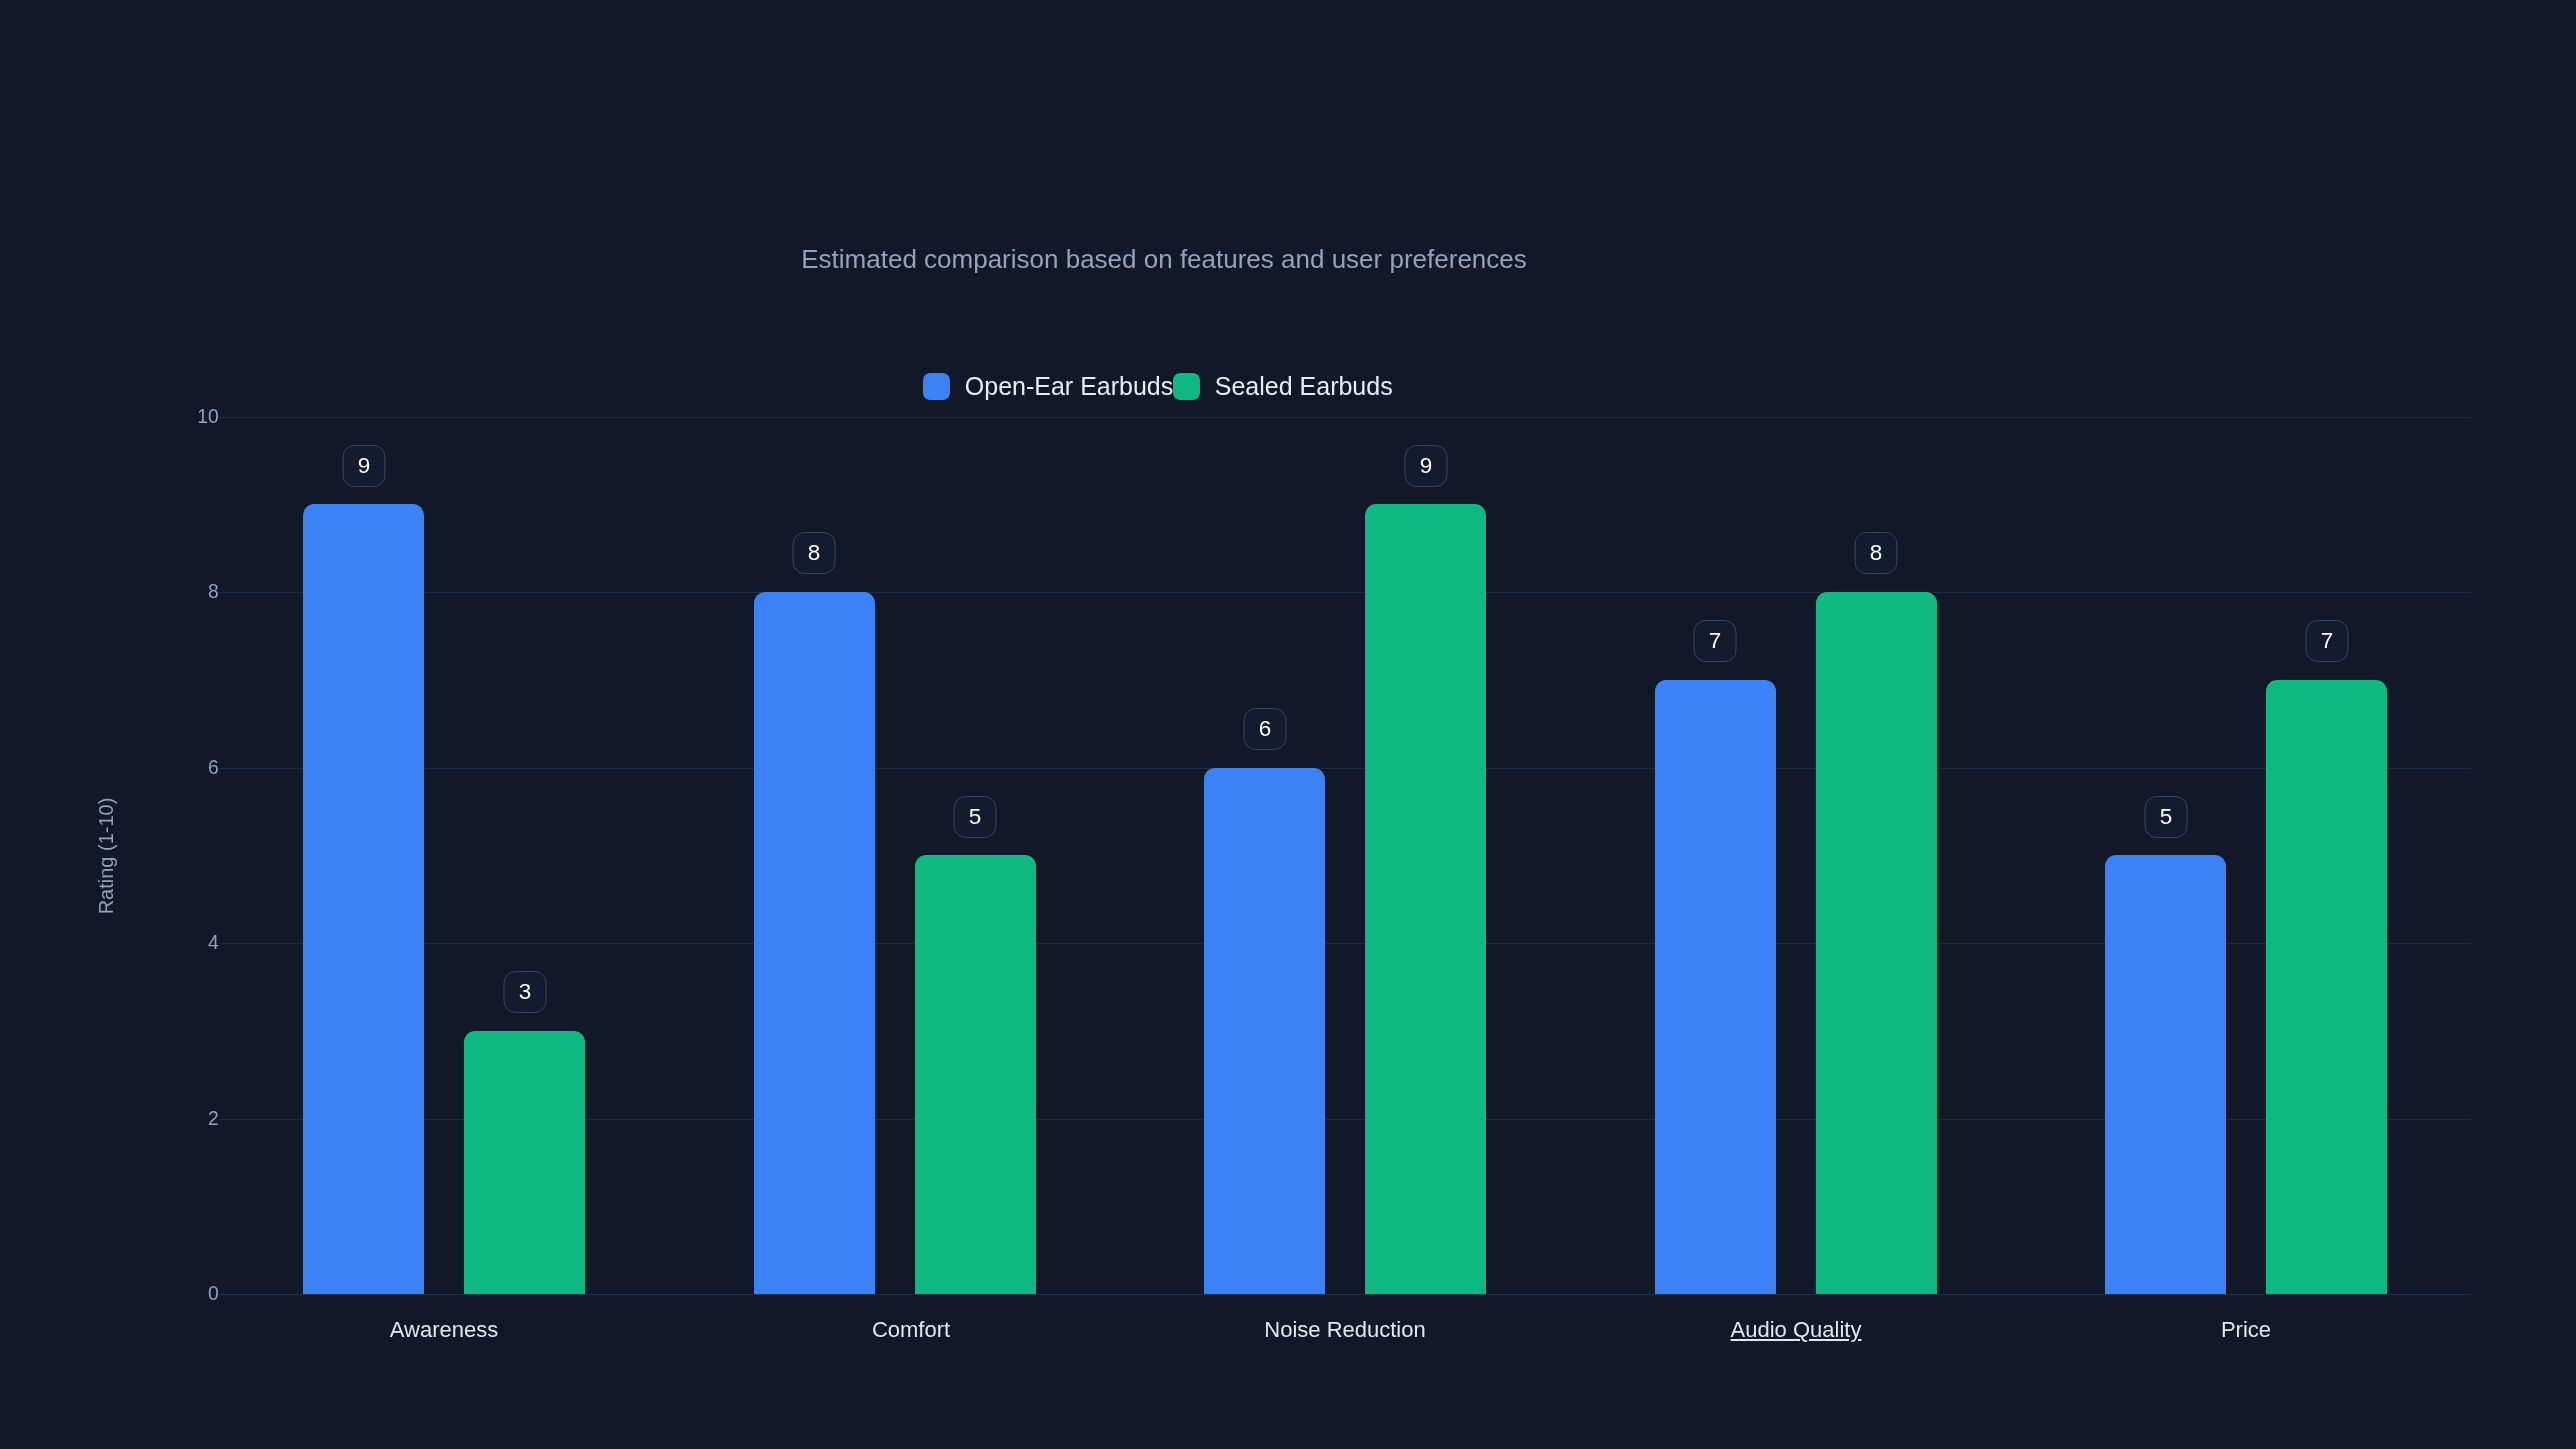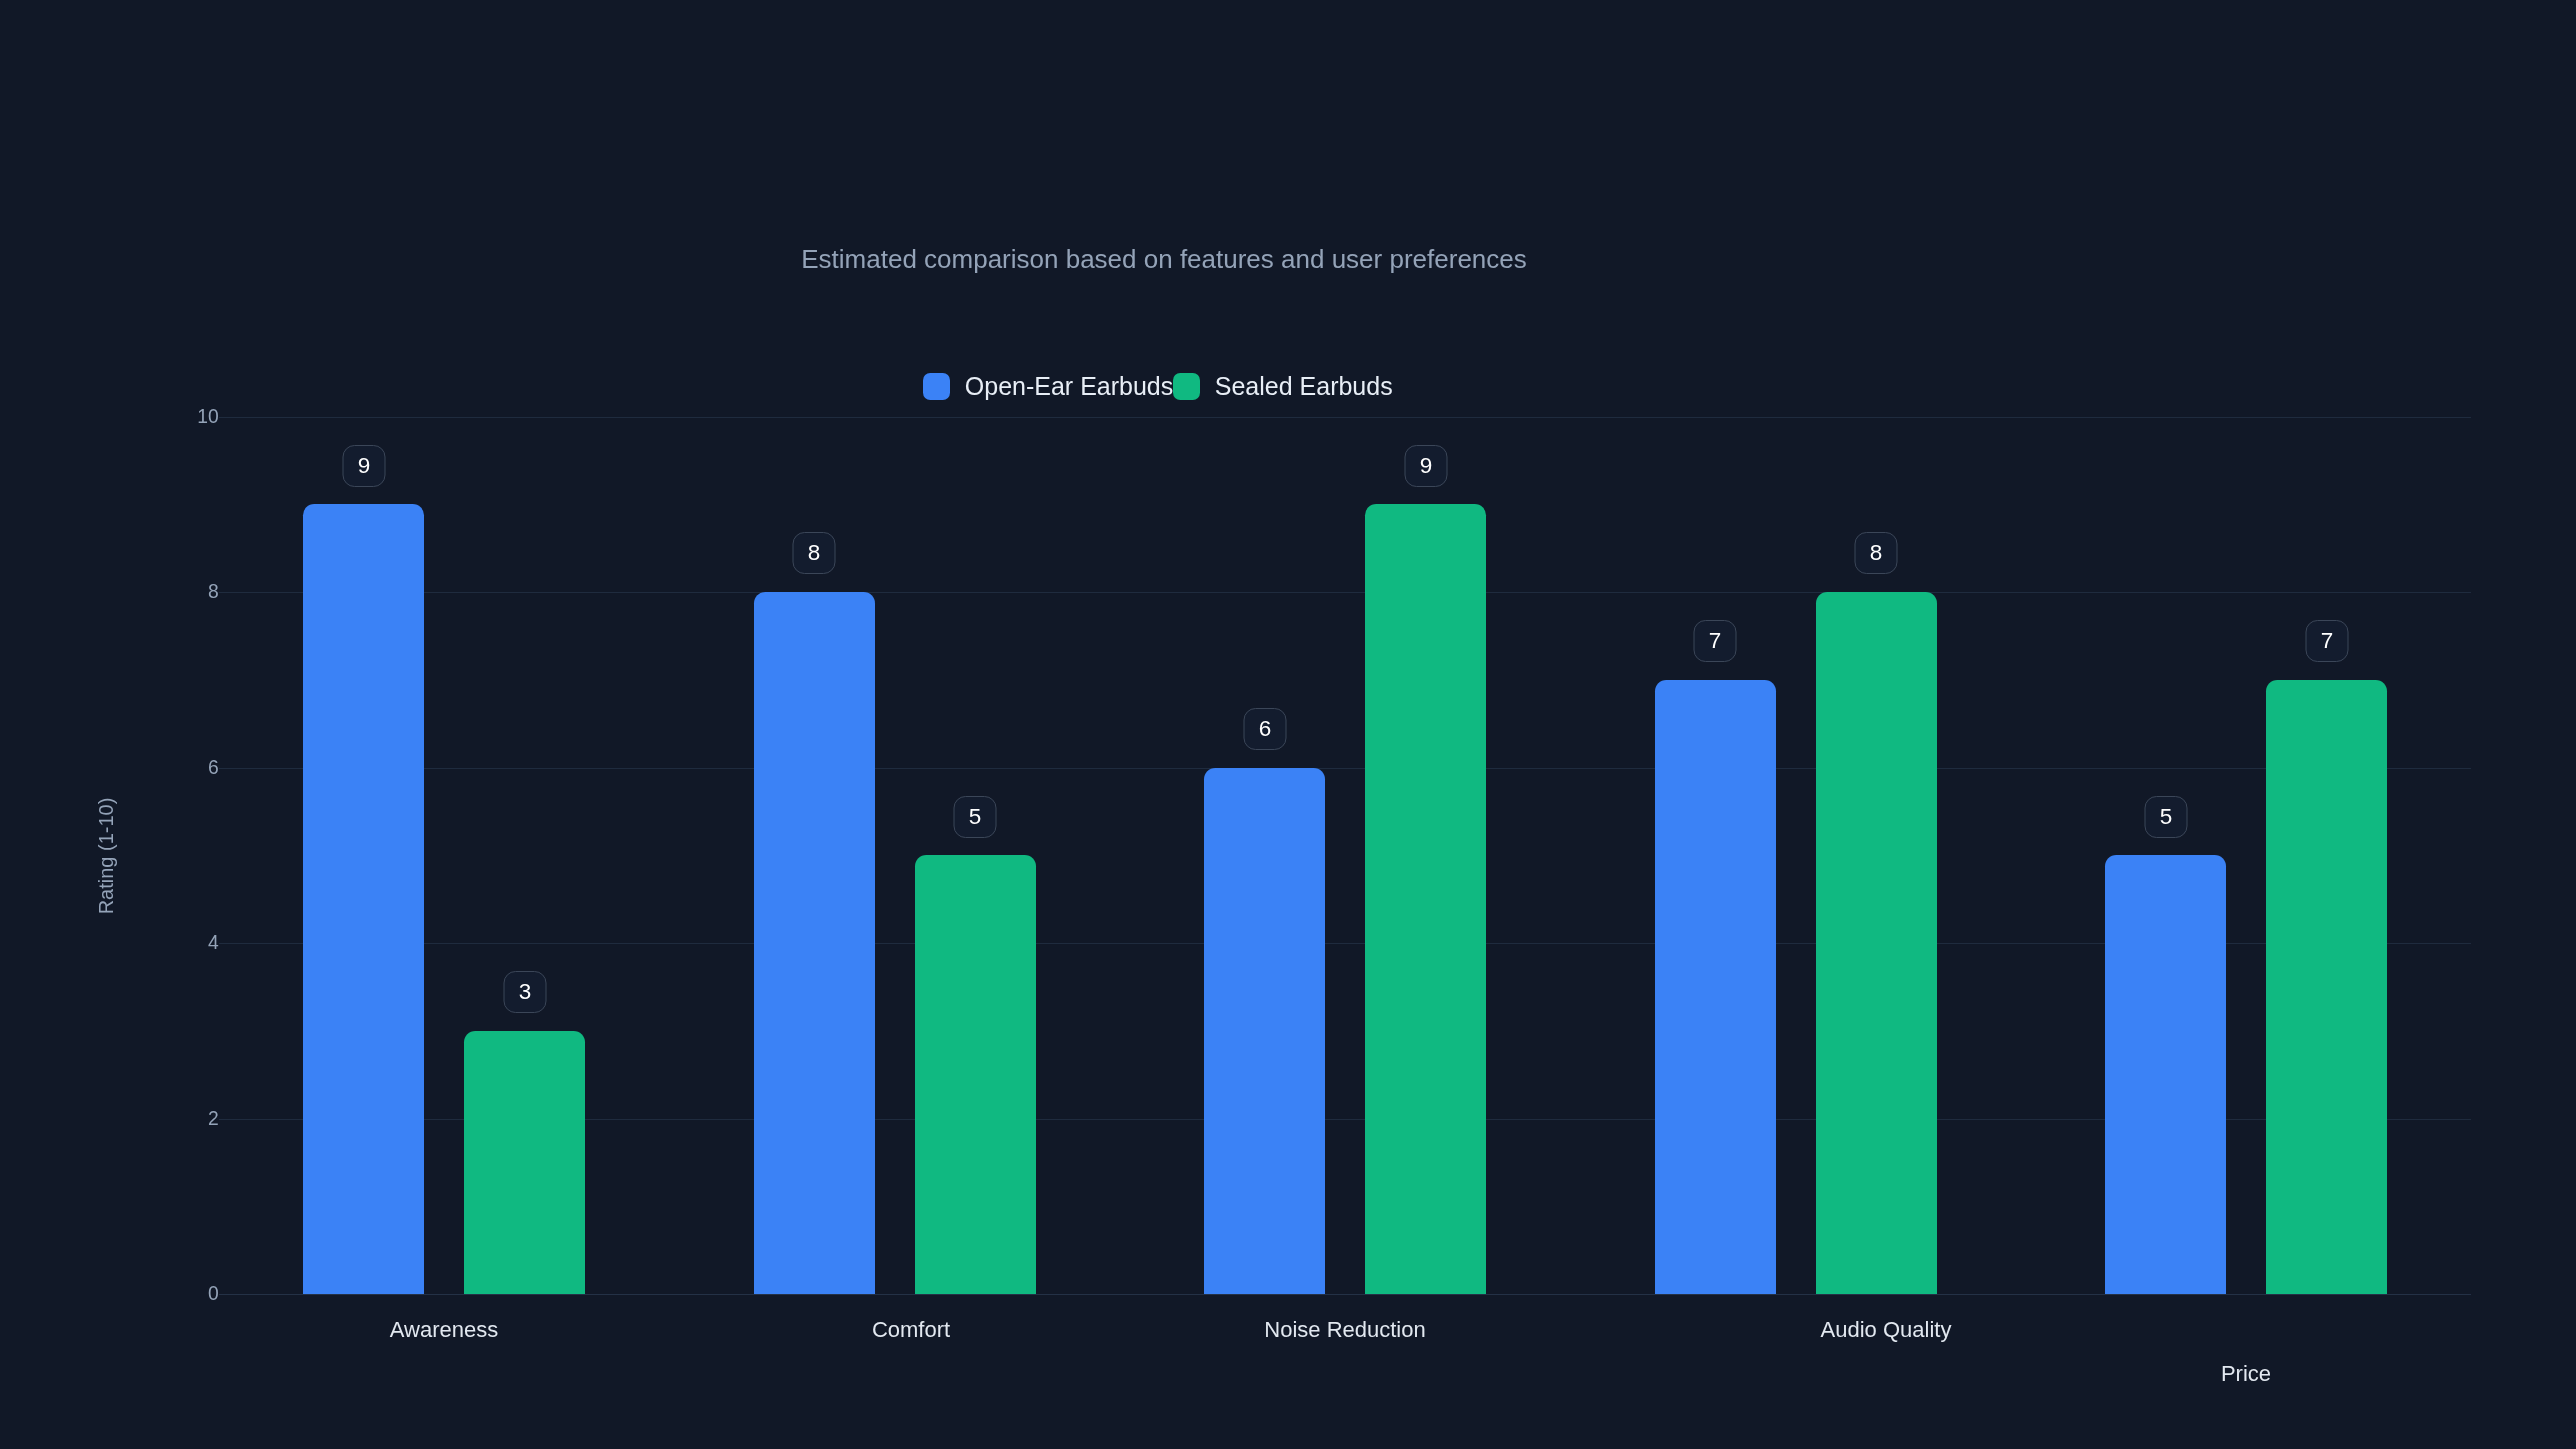--- a/index.html
+++ b/index.html
@@ -231,18 +231,18 @@
         <div class="value-badge" style="left: 1947px; bottom: 456px;">5</div>
         <div class="bar" style="left: 2047px; width: 121px; height: 614px; background: rgb(16, 185, 129);"></div>
         <div class="value-badge" style="left: 2108px; bottom: 632px;">7</div>
       </div>
     </div>
 
   <div id="x-labels">
       <div class="x-label" style="left: 225px;">Awareness</div>
       <div class="x-label" style="left: 651px; margin-left: 41px;">Comfort</div>
       <div class="x-label" style="left: 1126px;">Noise Reduction</div>
-      <div class="x-label" style="left: 1667px;">Audio Quality</div>
-      <div class="x-label" style="left: 2027px; margin-top: 44px;">Price</div>
+      <div class="x-label" style="left: 1577px; text-decoration: underline;">Audio Quality</div>
+      <div class="x-label" style="left: 2027px;">Price</div>
     </div>
 
 </div>
 
 
 </body></html>

